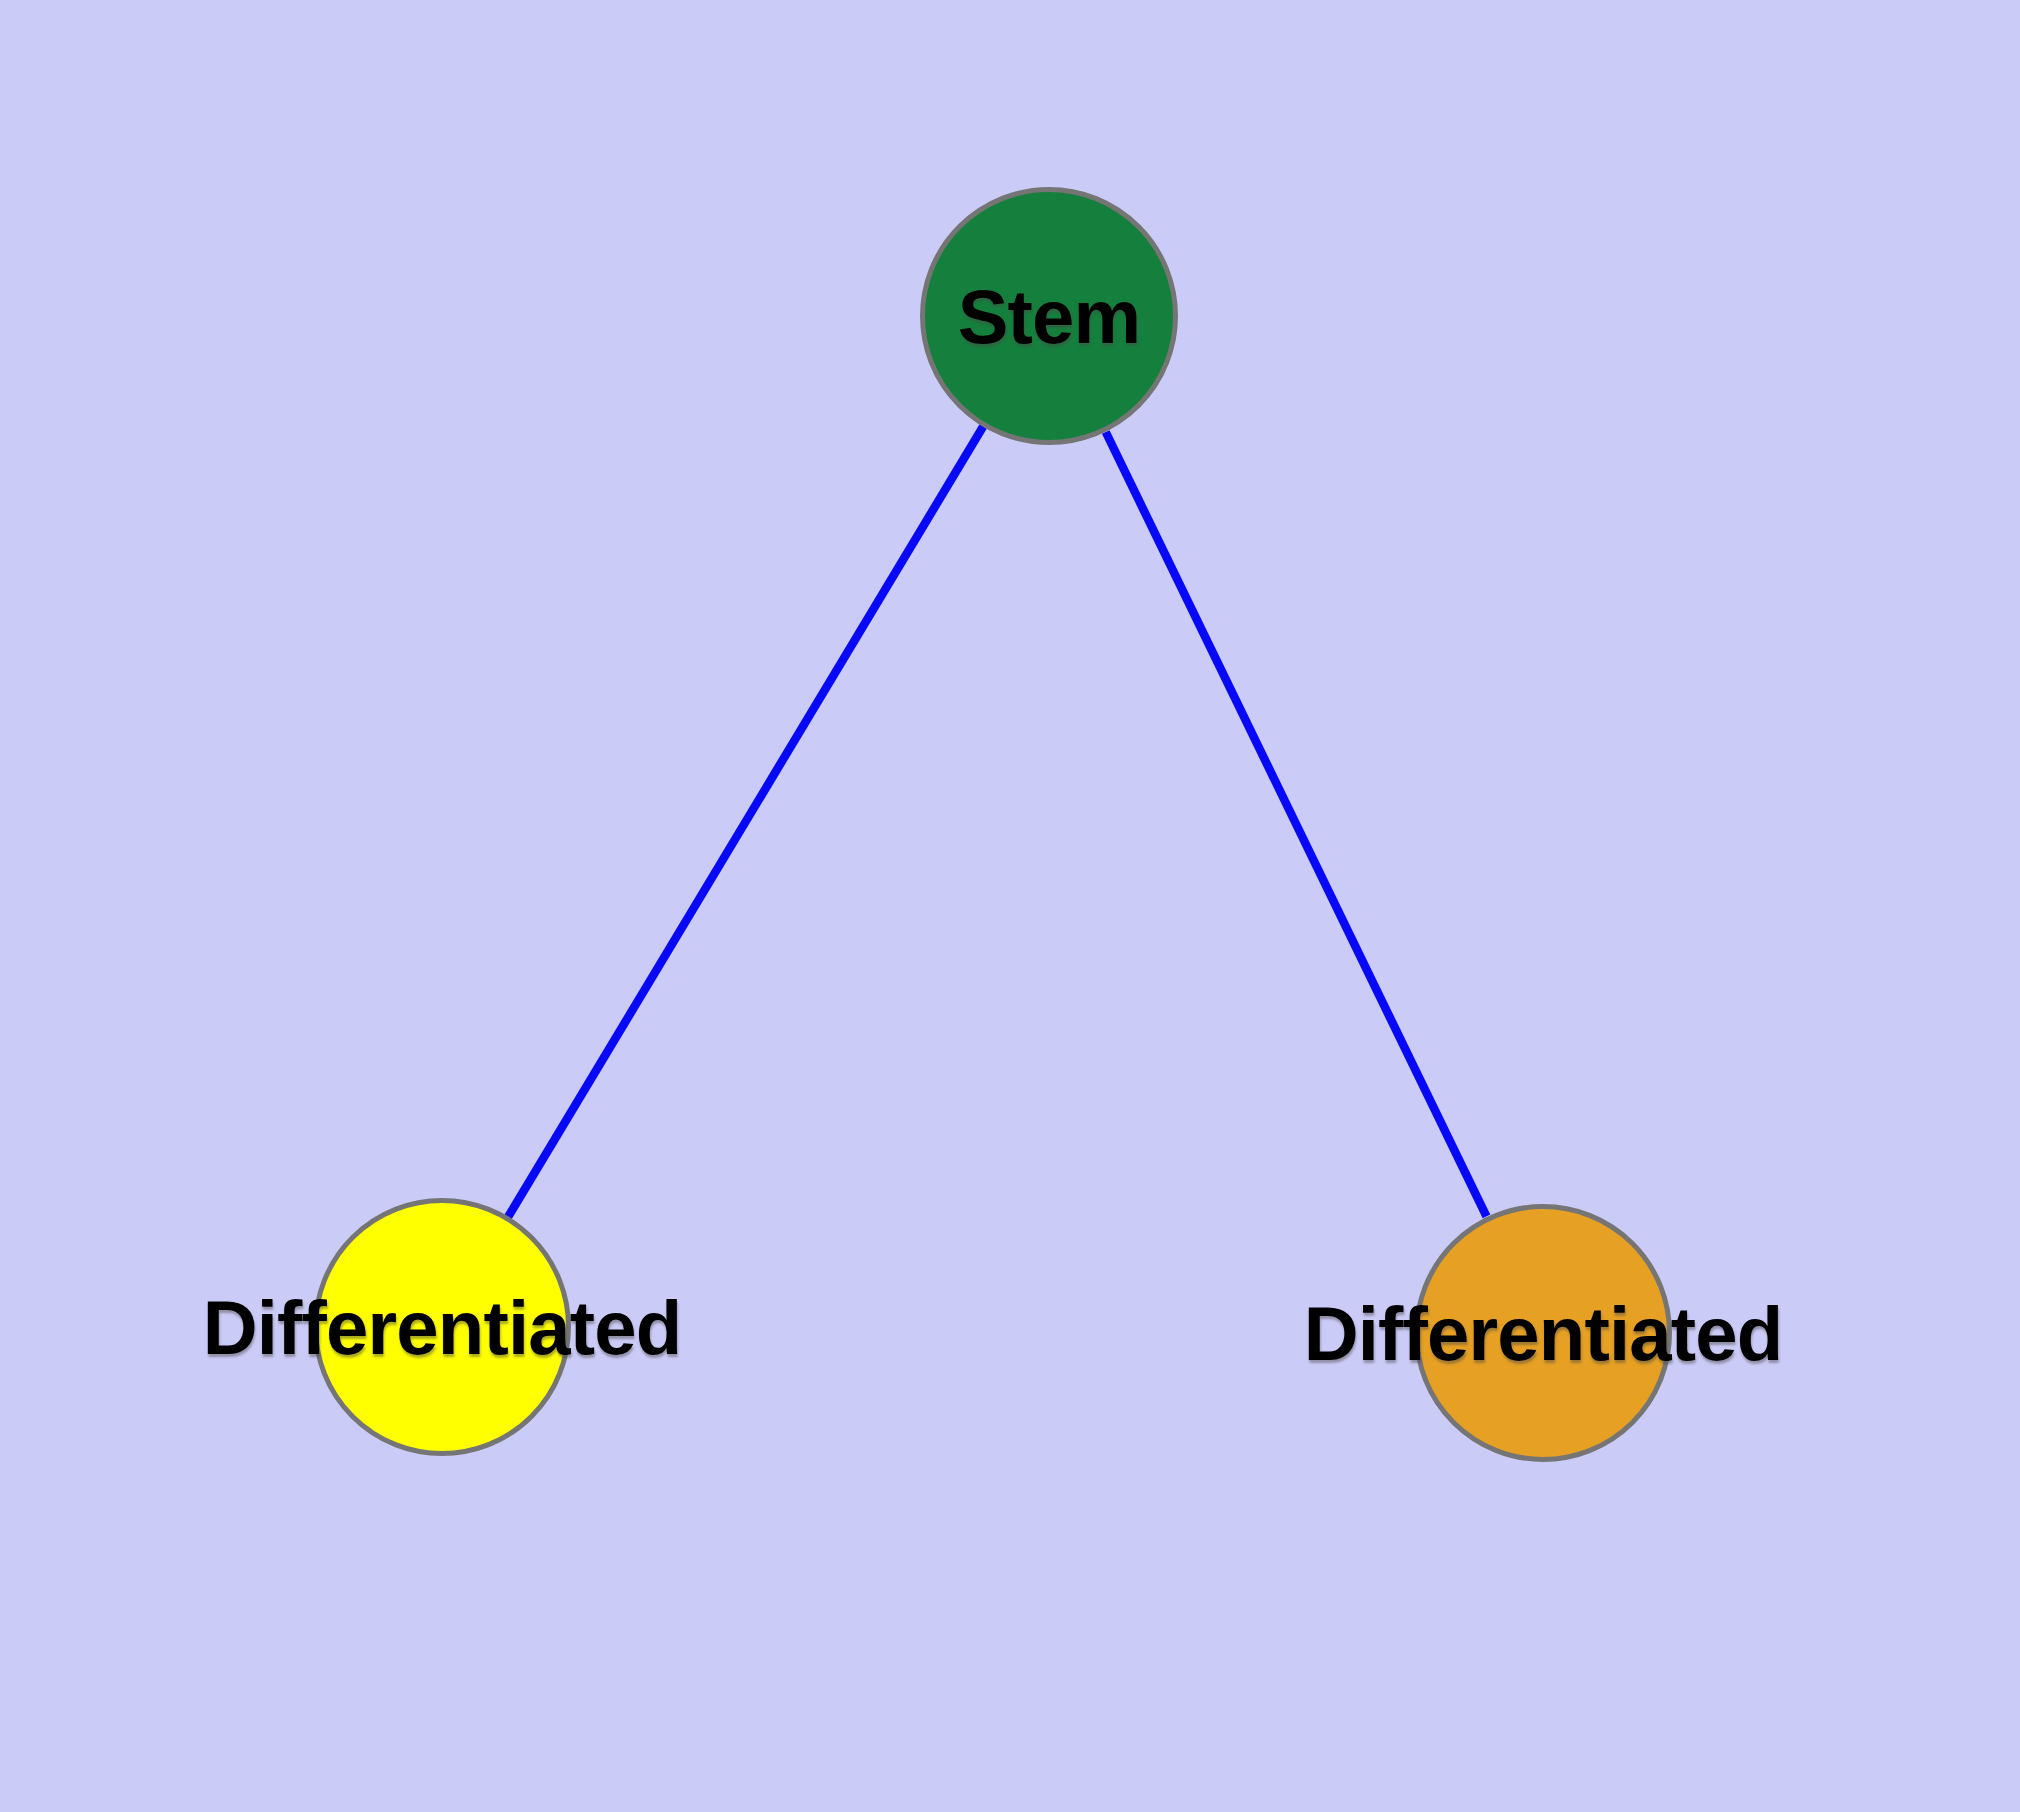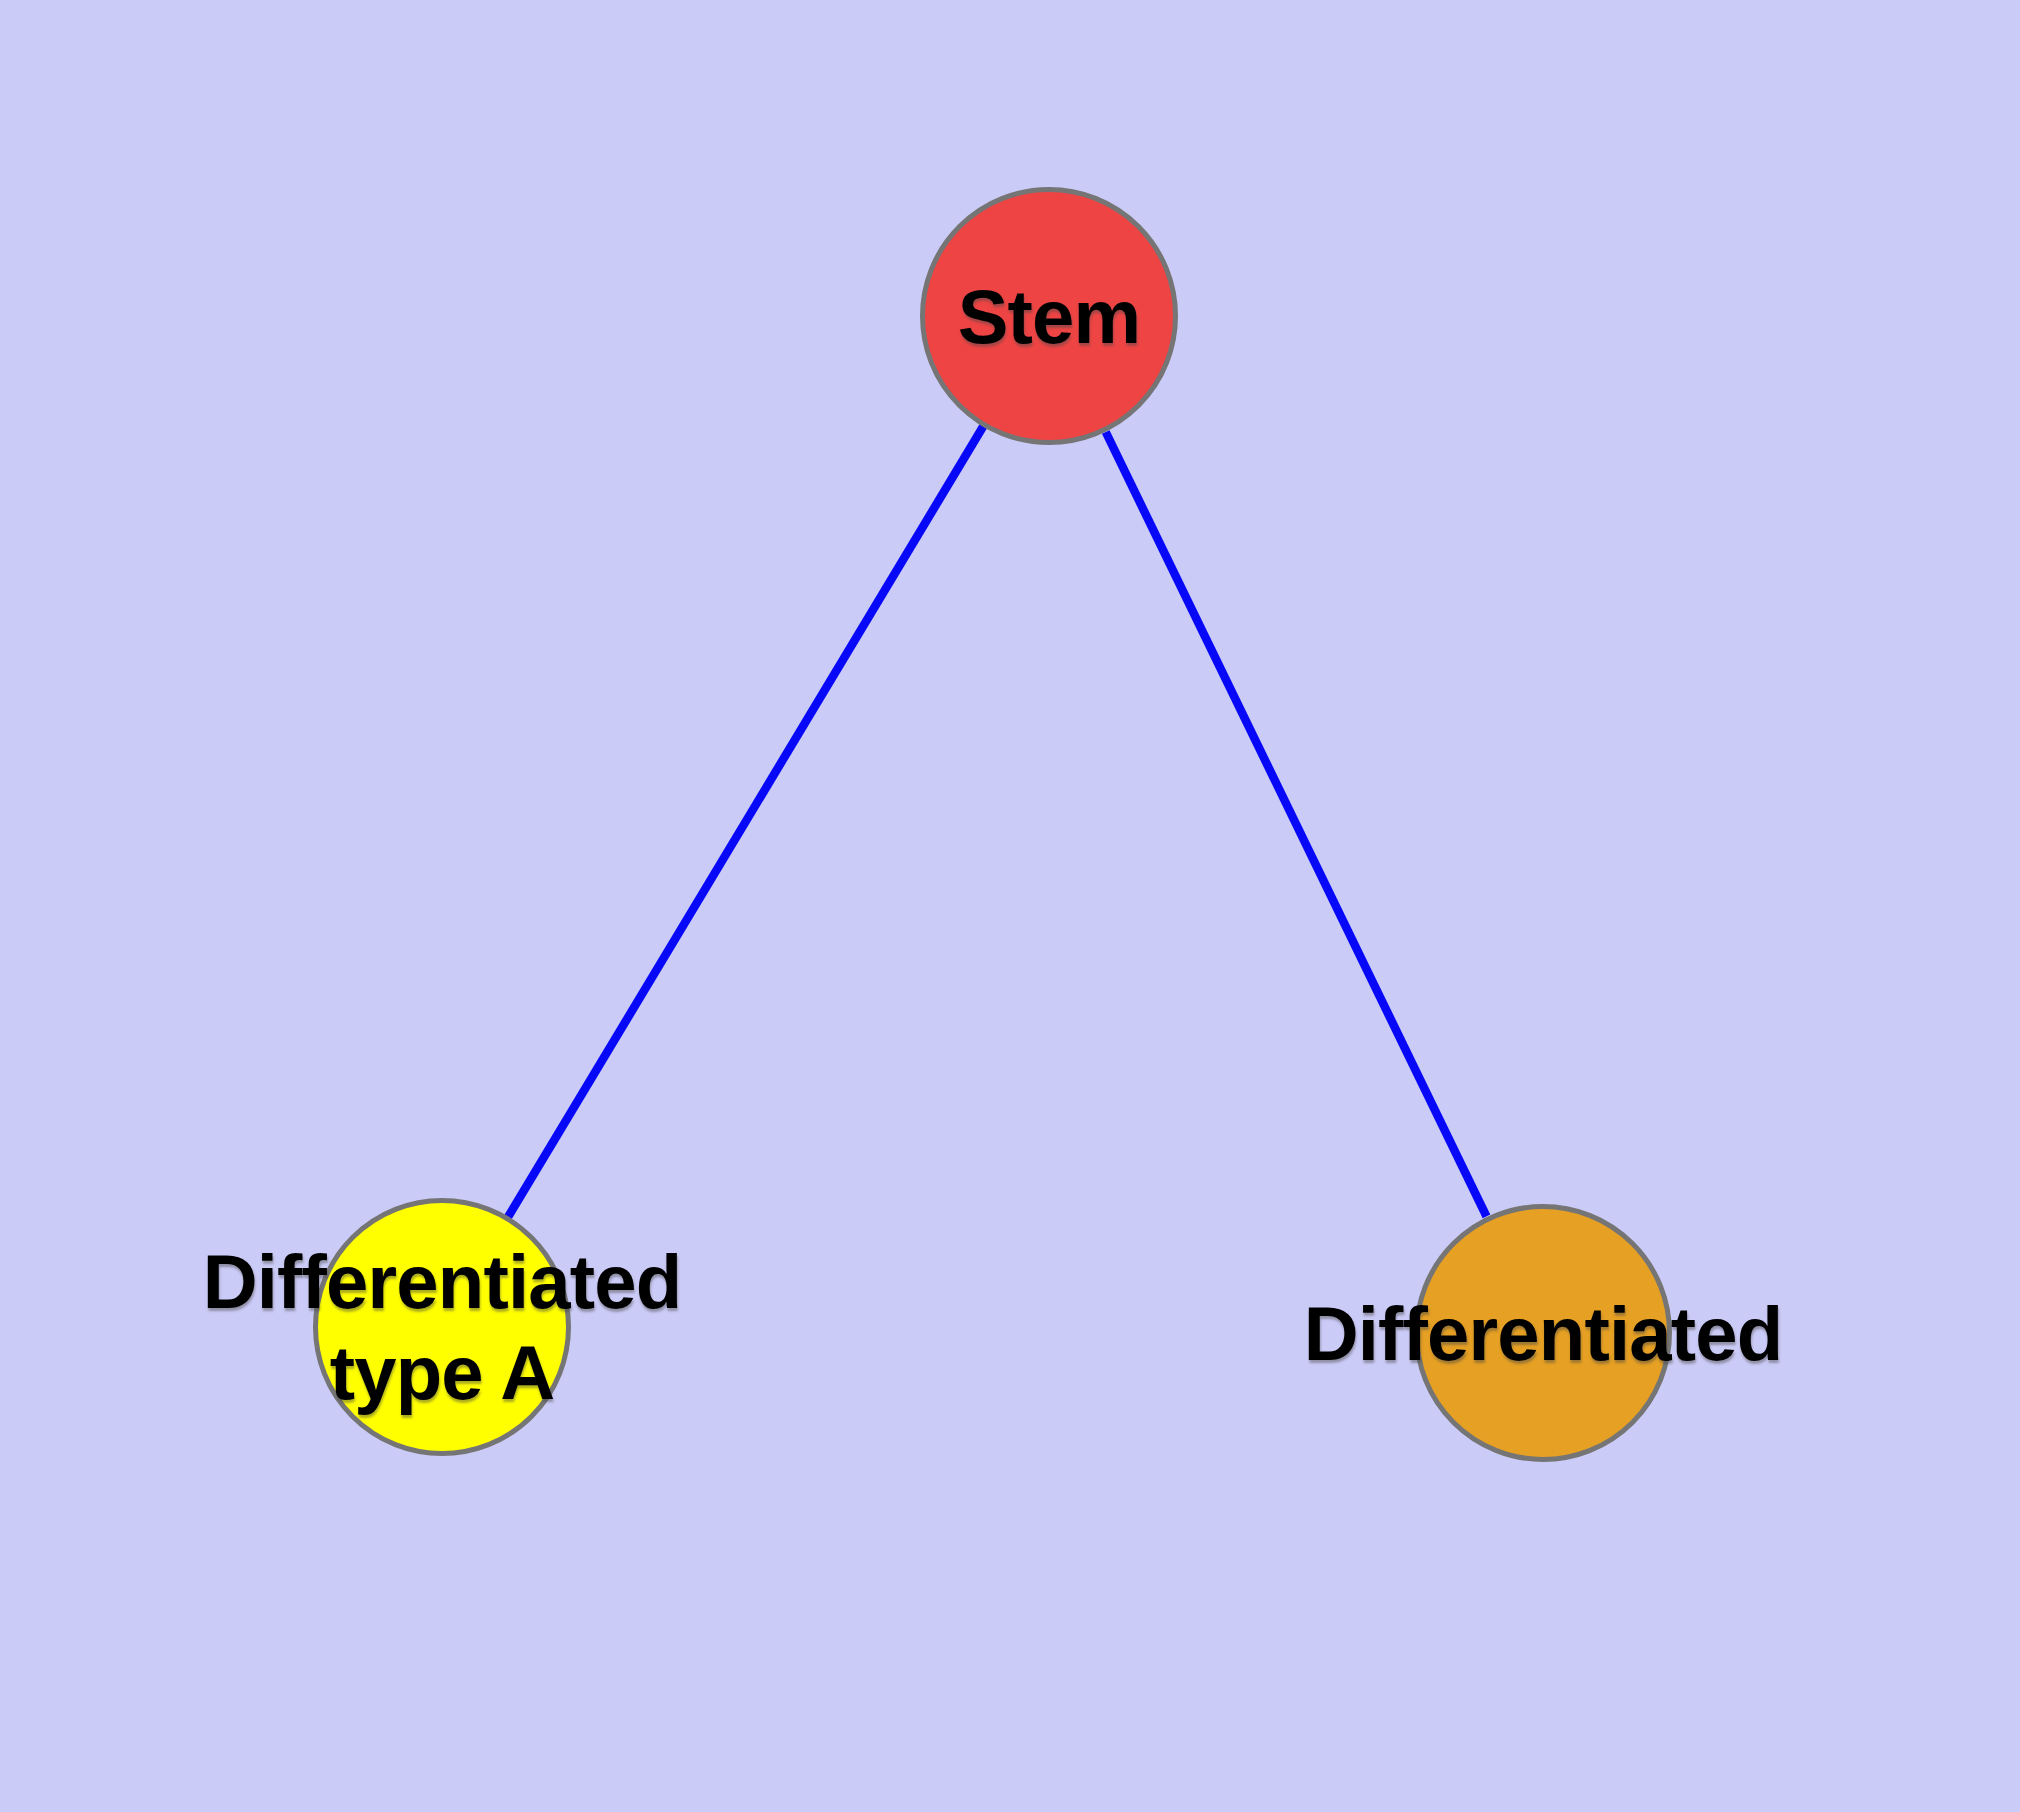--- a/index.html
+++ b/index.html
@@ -46,29 +46,28 @@
   }
 </style>
 </head>
 <body style="background: rgb(203, 203, 247);">
 
 <div id="canvas" style="width: 2021px; height: 1812px; background: rgb(203, 203, 247);">
   <svg id="edge-layer" xmlns="http://www.w3.org/2000/svg" viewBox="0 0 2384 2138">
       <line x1="1159.7003095550078" y1="503.2810748966188" x2="599.2996904449922" y2="1435.7189251033813" stroke="#0808F8" stroke-width="10"></line>
       <line x1="1304.3751260045315" y1="509.7418832979953" x2="1753.6248739954685" y2="1435.2581167020048" stroke="#0808F8" stroke-width="10"></line>
     </svg>
-<div class="node" style="left: 920px; top: 187px; width: 258px; height: 258px; background: #ef4444; border: 5.1px solid rgb(117, 117, 117);">
+<div class="node" style="left: 920px; top: 187px; width: 258px; height: 258px; background: #15803d; border: 5.1px solid rgb(117, 117, 117);">
       <div class="node-label" style="color: rgb(0, 0, 0);">
         <div class="node-label-line">Stem</div>
       </div>
     </div>
     <div class="node" style="left: 313px; top: 1198px; width: 258px; height: 258px; background: rgb(255, 255, 0); border: 5.1px solid rgb(117, 117, 117);">
       <div class="node-label" style="color: rgb(0, 0, 0);">
         <div class="node-label-line">Differentiated</div>
-        <div class="node-label-line">type A</div>
       </div>
     </div>
     <div class="node" style="left: 1414px; top: 1204px; width: 258px; height: 258px; background: rgb(230, 160, 35); border: 5.1px solid rgb(117, 117, 117);">
       <div class="node-label" style="color: rgb(0, 0, 0);">
         <div class="node-label-line">Differentiated</div>
       </div>
     </div>
   </div>
 
 

